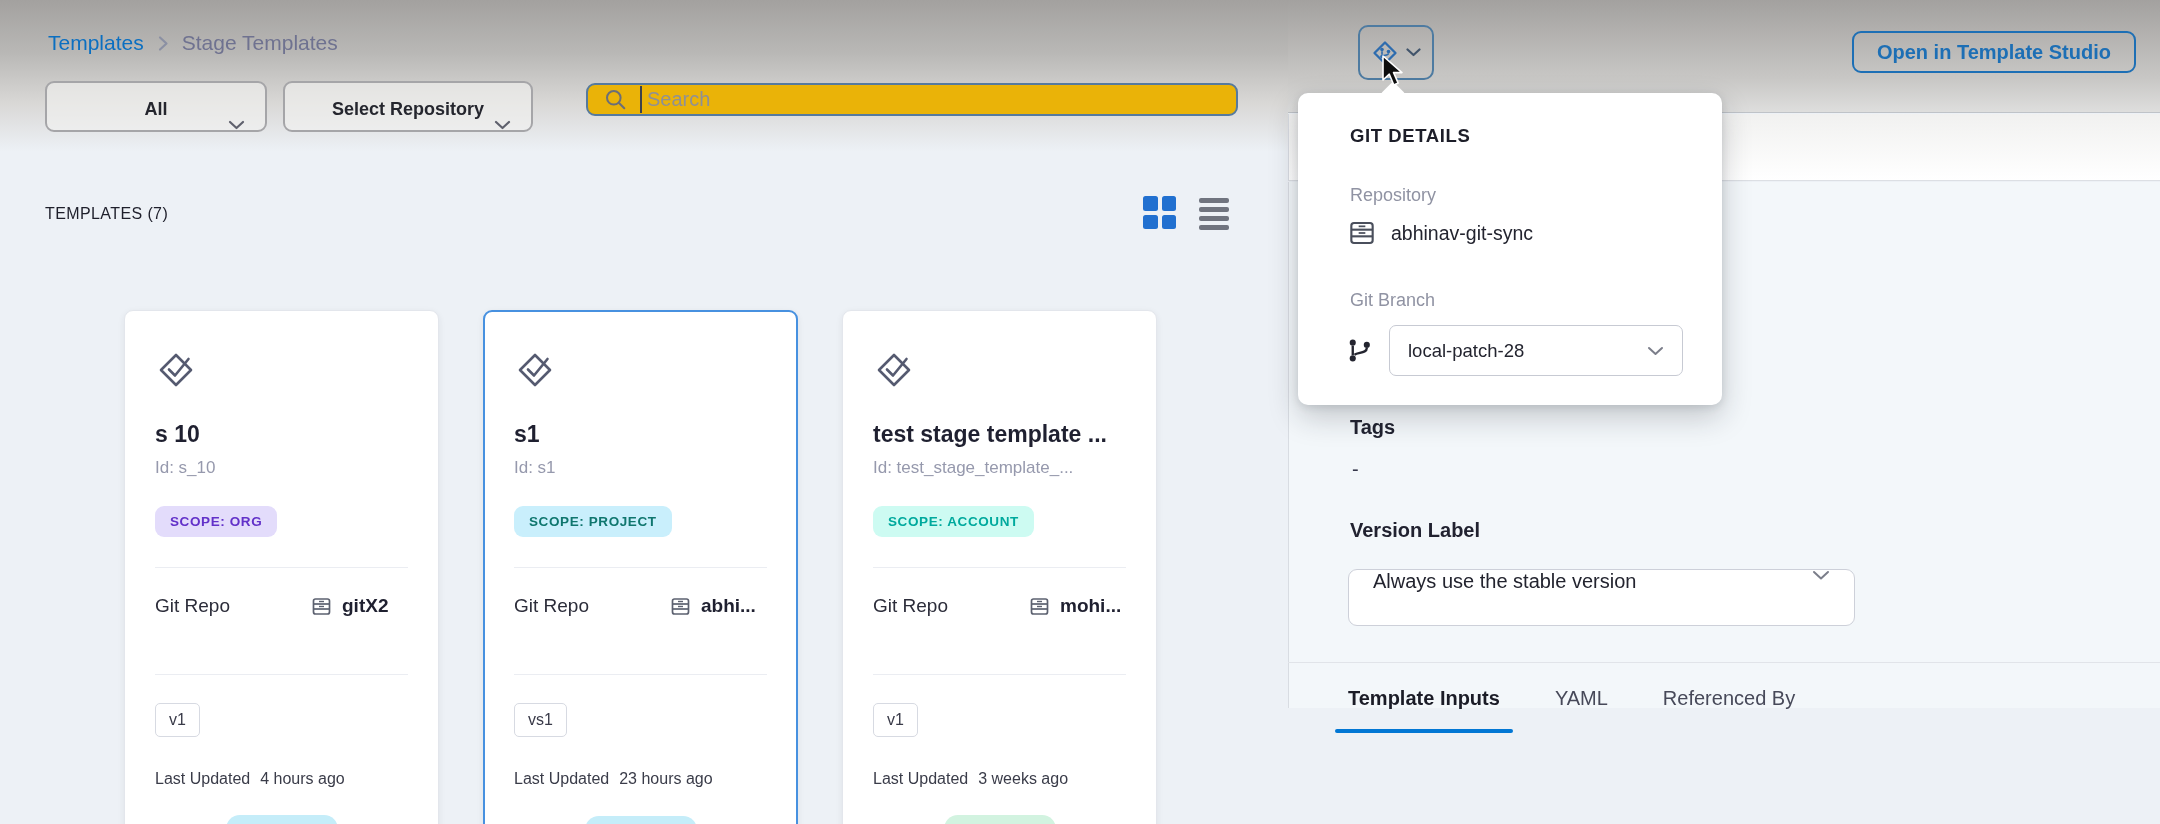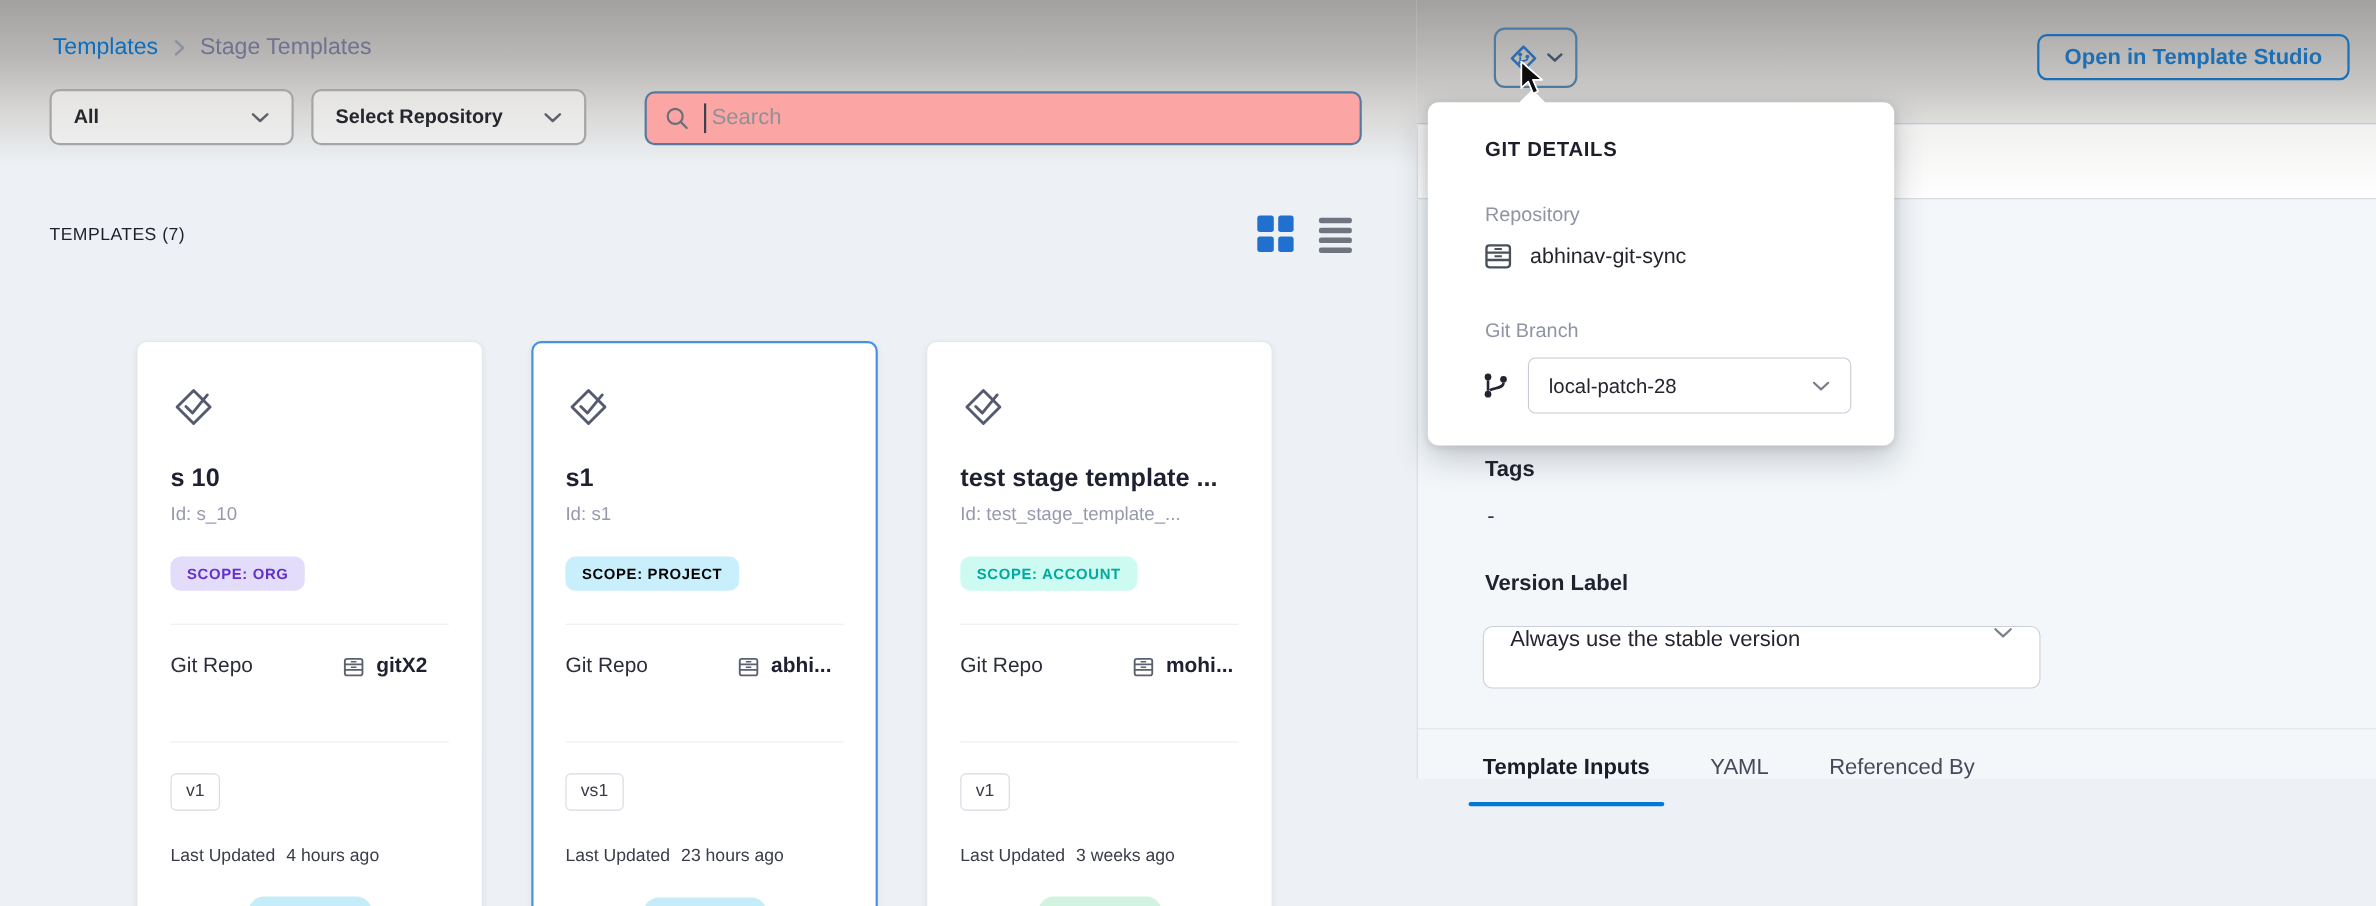--- a/index.html
+++ b/index.html
@@ -20,29 +20,29 @@
   }
   .breadcrumb { position:absolute; left:48px; top:31px; display:flex; align-items:center; gap:13px; font-size:21px; }
   .crumb-root { color:#0b6fc1; cursor:pointer; }
   .crumb-current { color:#6f7290; }
 
   .select-box {
     position:absolute; top:81px; height:51px;
     border:2px solid #a5a5a8; border-radius:9px;
     background:rgba(242,242,241,0.62);
     display:flex; align-items:center; padding:16px 20px;
-    font-size:18px; font-weight:bold; color:#25262e; cursor:pointer;
+    font-size:18px; font-weight:bold; color:#25262e; cursor:pointer;flex-direction:column;
   }
   .select-box .chev { margin-left:auto; }
   #scope-select { left:45px; width:222px; }
   #repo-select { left:283px; width:250px; }
 
   .search-box {
-    position:absolute; left:586px; top:83px; width:652px; height:49px;
-    border:2px solid #567a9e; border-radius:9px; background:#fca5a5;
+    position:absolute; left:586px; top:83px; width:652px; height:33px;
+    border:2px solid #567a9e; border-radius:9px; background:#eab308;
     display:flex; align-items:center; padding:0 16px;
   }
   .search-box .caret { width:2px; height:27px; background:#3c414c; margin-left:13px; }
   .search-box input {
     flex:1; border:none; outline:none; background:transparent;
     font-family:"Liberation Sans",sans-serif; font-size:20px; color:#2a2b36; padding-left:5px;
   }
   .search-box input::placeholder { color:#8f9096; }
 
   .list-header { position:absolute; left:45px; top:205px; font-size:16px; font-weight:normal; letter-spacing:.4px; color:#1e1f2b; }
@@ -60,21 +60,21 @@
     width:315px; height:560px; background:#fff;
     border:1px solid #e3e6ec; border-radius:9px;
     box-shadow:0 2px 7px rgba(40,41,61,.07);
     padding:38px 30px 0; position:relative; cursor:pointer;
   }
   .card.selected { border:2px solid #4791e0; padding:37px 29px 0; }
   .card-title { margin-top:30px; font-size:23px; font-weight:bold; color:#1f2030; white-space:nowrap; overflow:hidden; text-overflow:ellipsis; }
   .card-id { margin-top:10px; font-size:17px; color:#9699ad; white-space:nowrap; overflow:hidden; text-overflow:ellipsis; }
   .scope-badge { display:inline-block; margin-top:28px; padding:8px 15px; border-radius:9px; font-size:13.5px; font-weight:bold; letter-spacing:.6px; }
   .scope-org     { background:#e3dcfb; color:#6231c9; }
-  .scope-project { background:#c9effc; color:#000000;text-align:center; }
+  .scope-project { background:#c9effc; color:#0f766e;text-align:center; }
   .scope-account { background:#cdfbf2; color:#00a99d; }
   .card-div { height:1px; background:#ebedf2; margin-top:30px; }
   .repo-row { display:flex; align-items:center; padding:27px 0; }
   .repo-label { font-size:19px; color:#2c2d3a; width:150px; flex:none; }
   .repo-value { display:flex; align-items:center; gap:10px; font-size:19px; font-weight:bold; color:#1f2030; white-space:nowrap; overflow:hidden; margin-left:6px;text-align:right; }
   .version-chip { display:inline-block; margin-top:28px; padding:7px 13px; border:1px solid #d7dae2; border-radius:5px; font-size:16px; color:#3a3b49; background:#fff; }
   .updated-row { margin-top:33px; font-size:16px; color:#3a3c49; display:flex; gap:10px; white-space:nowrap; }
   .stable-pill { position:absolute; top:504px; left:50%; transform:translateX(-50%); width:112px; height:28px; border-radius:14px; }
   .pill-cyan  { background:#c5edf9; }
   .pill-green { background:#d2f3e0; }

